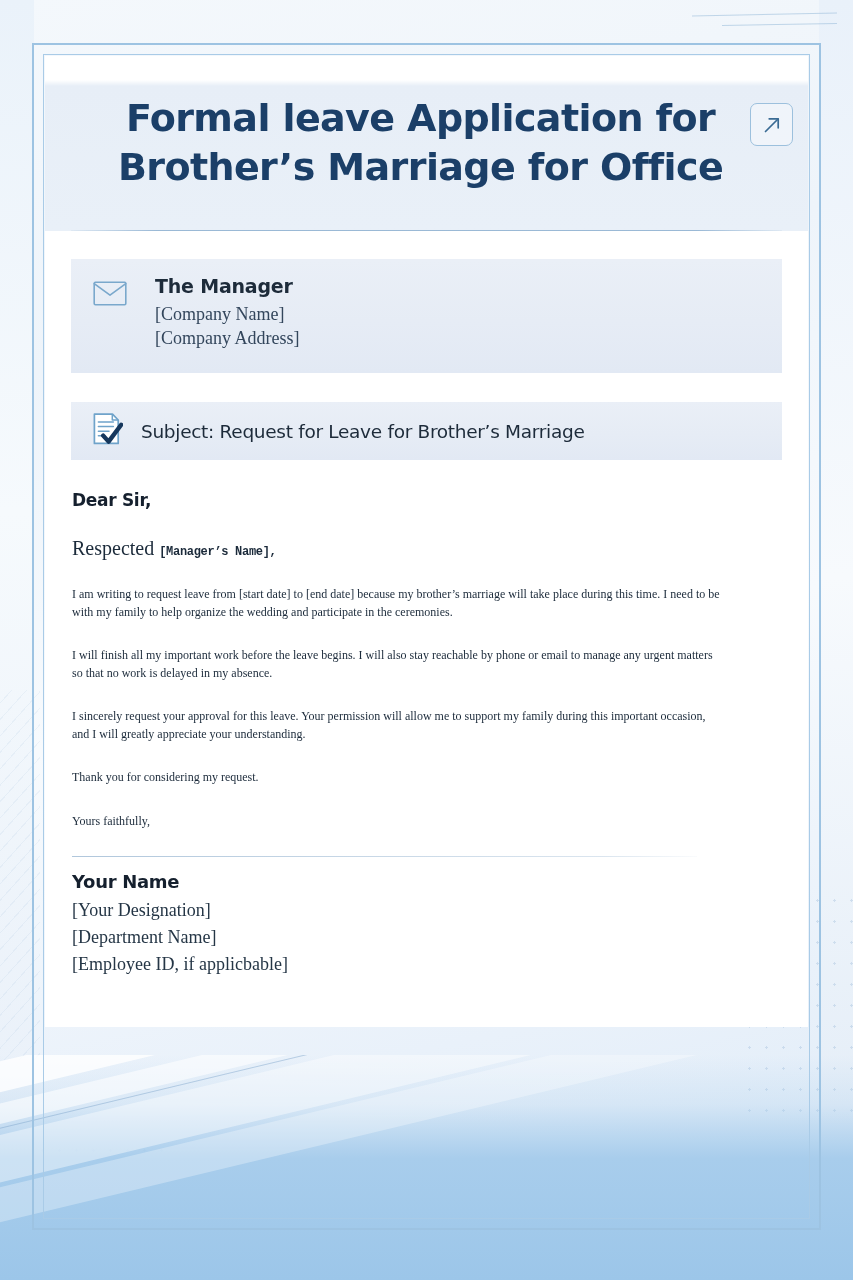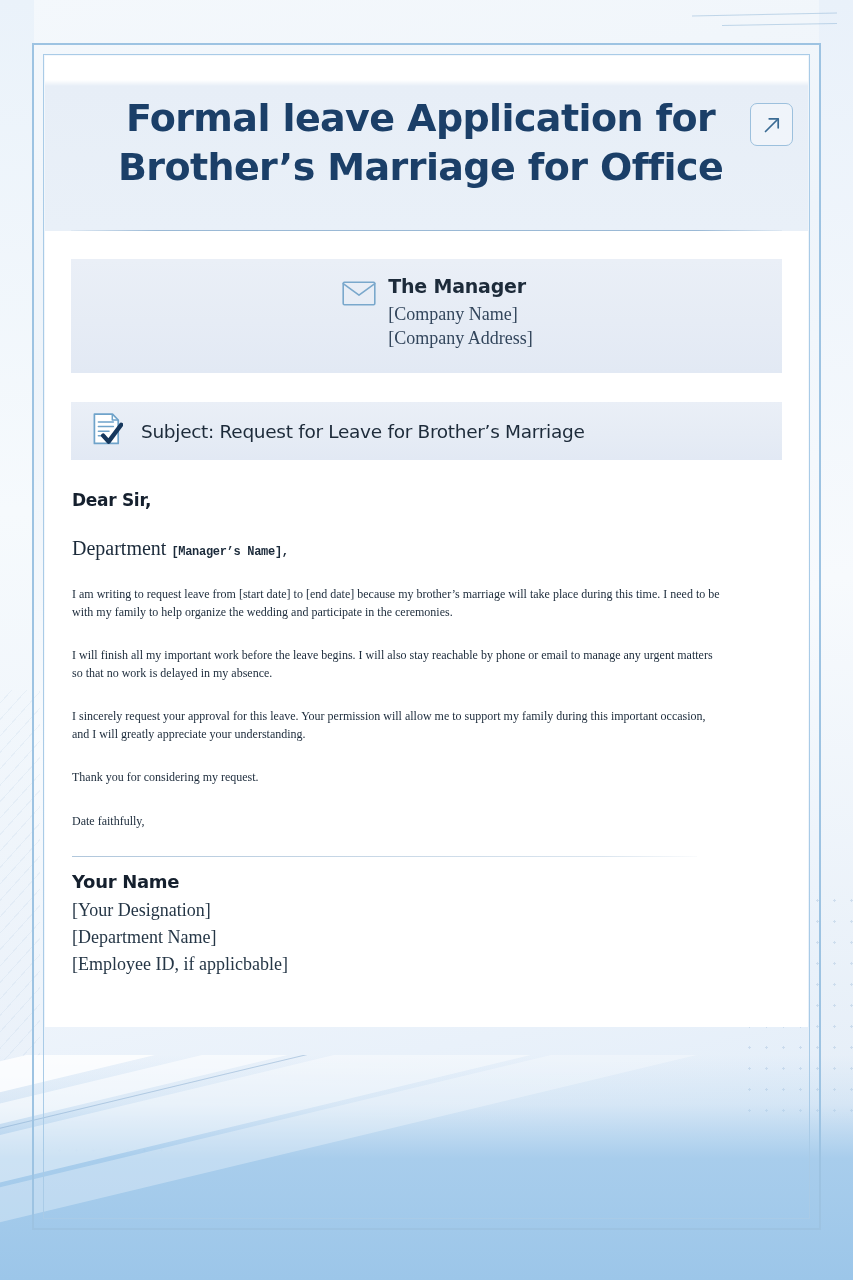--- a/index.html
+++ b/index.html
@@ -172,23 +172,22 @@
 
   
   .band {
     margin: 0 26px;
     background: linear-gradient(180deg, #eaeff7 0%, #e6ecf5 55%, #e2e9f4 100%);
   }
   .recipient-band {
     margin-top: 28px;
     padding: 18px 0 20px 22px;
     display: flex;
-    gap: 12px;
+    gap: 28px;
     align-items: flex-start;
-    justify-content: center;
   }
   .env-icon { flex: 0 0 auto; padding-top: 4px; }
   .recipient-lines { line-height: 1.0; }
   .recipient-name {
     font-family: "DejaVu Sans", sans-serif;
     font-weight: 700;
     font-size: 19px;
     color: #1d2b3a;
     margin-bottom: 9px;
     letter-spacing: -0.2px;
@@ -351,27 +350,27 @@
         <path d="M12.2 23.6 L17.6 29.6 L30.2 12.8" fill="none" stroke="#16375c" stroke-width="4.4" stroke-linecap="round" stroke-linejoin="round"></path>
       </svg>
     </span>
     <div class="subject-text">Subject: Request for Leave for Brother’s Marriage</div>
   </div>
 
   <div class="doc-body">
 
     <div class="salutation">Dear Sir,</div>
 
-    <div class="respected"><span>Department </span><b>[Manager’s Name],</b></div>
+    <div class="respected"><span>Respected </span><b>[Manager’s Name],</b></div>
 
     <p class="para">I am writing to request leave from [start date] to [end date] because my brother’s marriage will take place during this time. I need to be with my family to help organize the wedding and participate in the ceremonies.</p>
     <p class="para">I will finish all my important work before the leave begins. I will also stay reachable by phone or email to manage any urgent matters so that no work is delayed in my absence.</p>
     <p class="para">I sincerely request your approval for this leave. Your permission will allow me to support my family during this important occasion, and I will greatly appreciate your understanding.</p>
     <p class="para para-short">Thank you for considering my request.</p>
-    <p class="para para-short">Date faithfully,</p>
+    <p class="para para-short">Yours faithfully,</p>
 
     <div class="sig-rule"></div>
 
     <div class="sig-name">Your Name</div>
     <div class="sig-line">[Your Designation]</div>
     <div class="sig-line">[Department Name]</div>
     <div class="sig-line">[Employee ID, if applicbable]</div>
 
   </div>
 </div>

